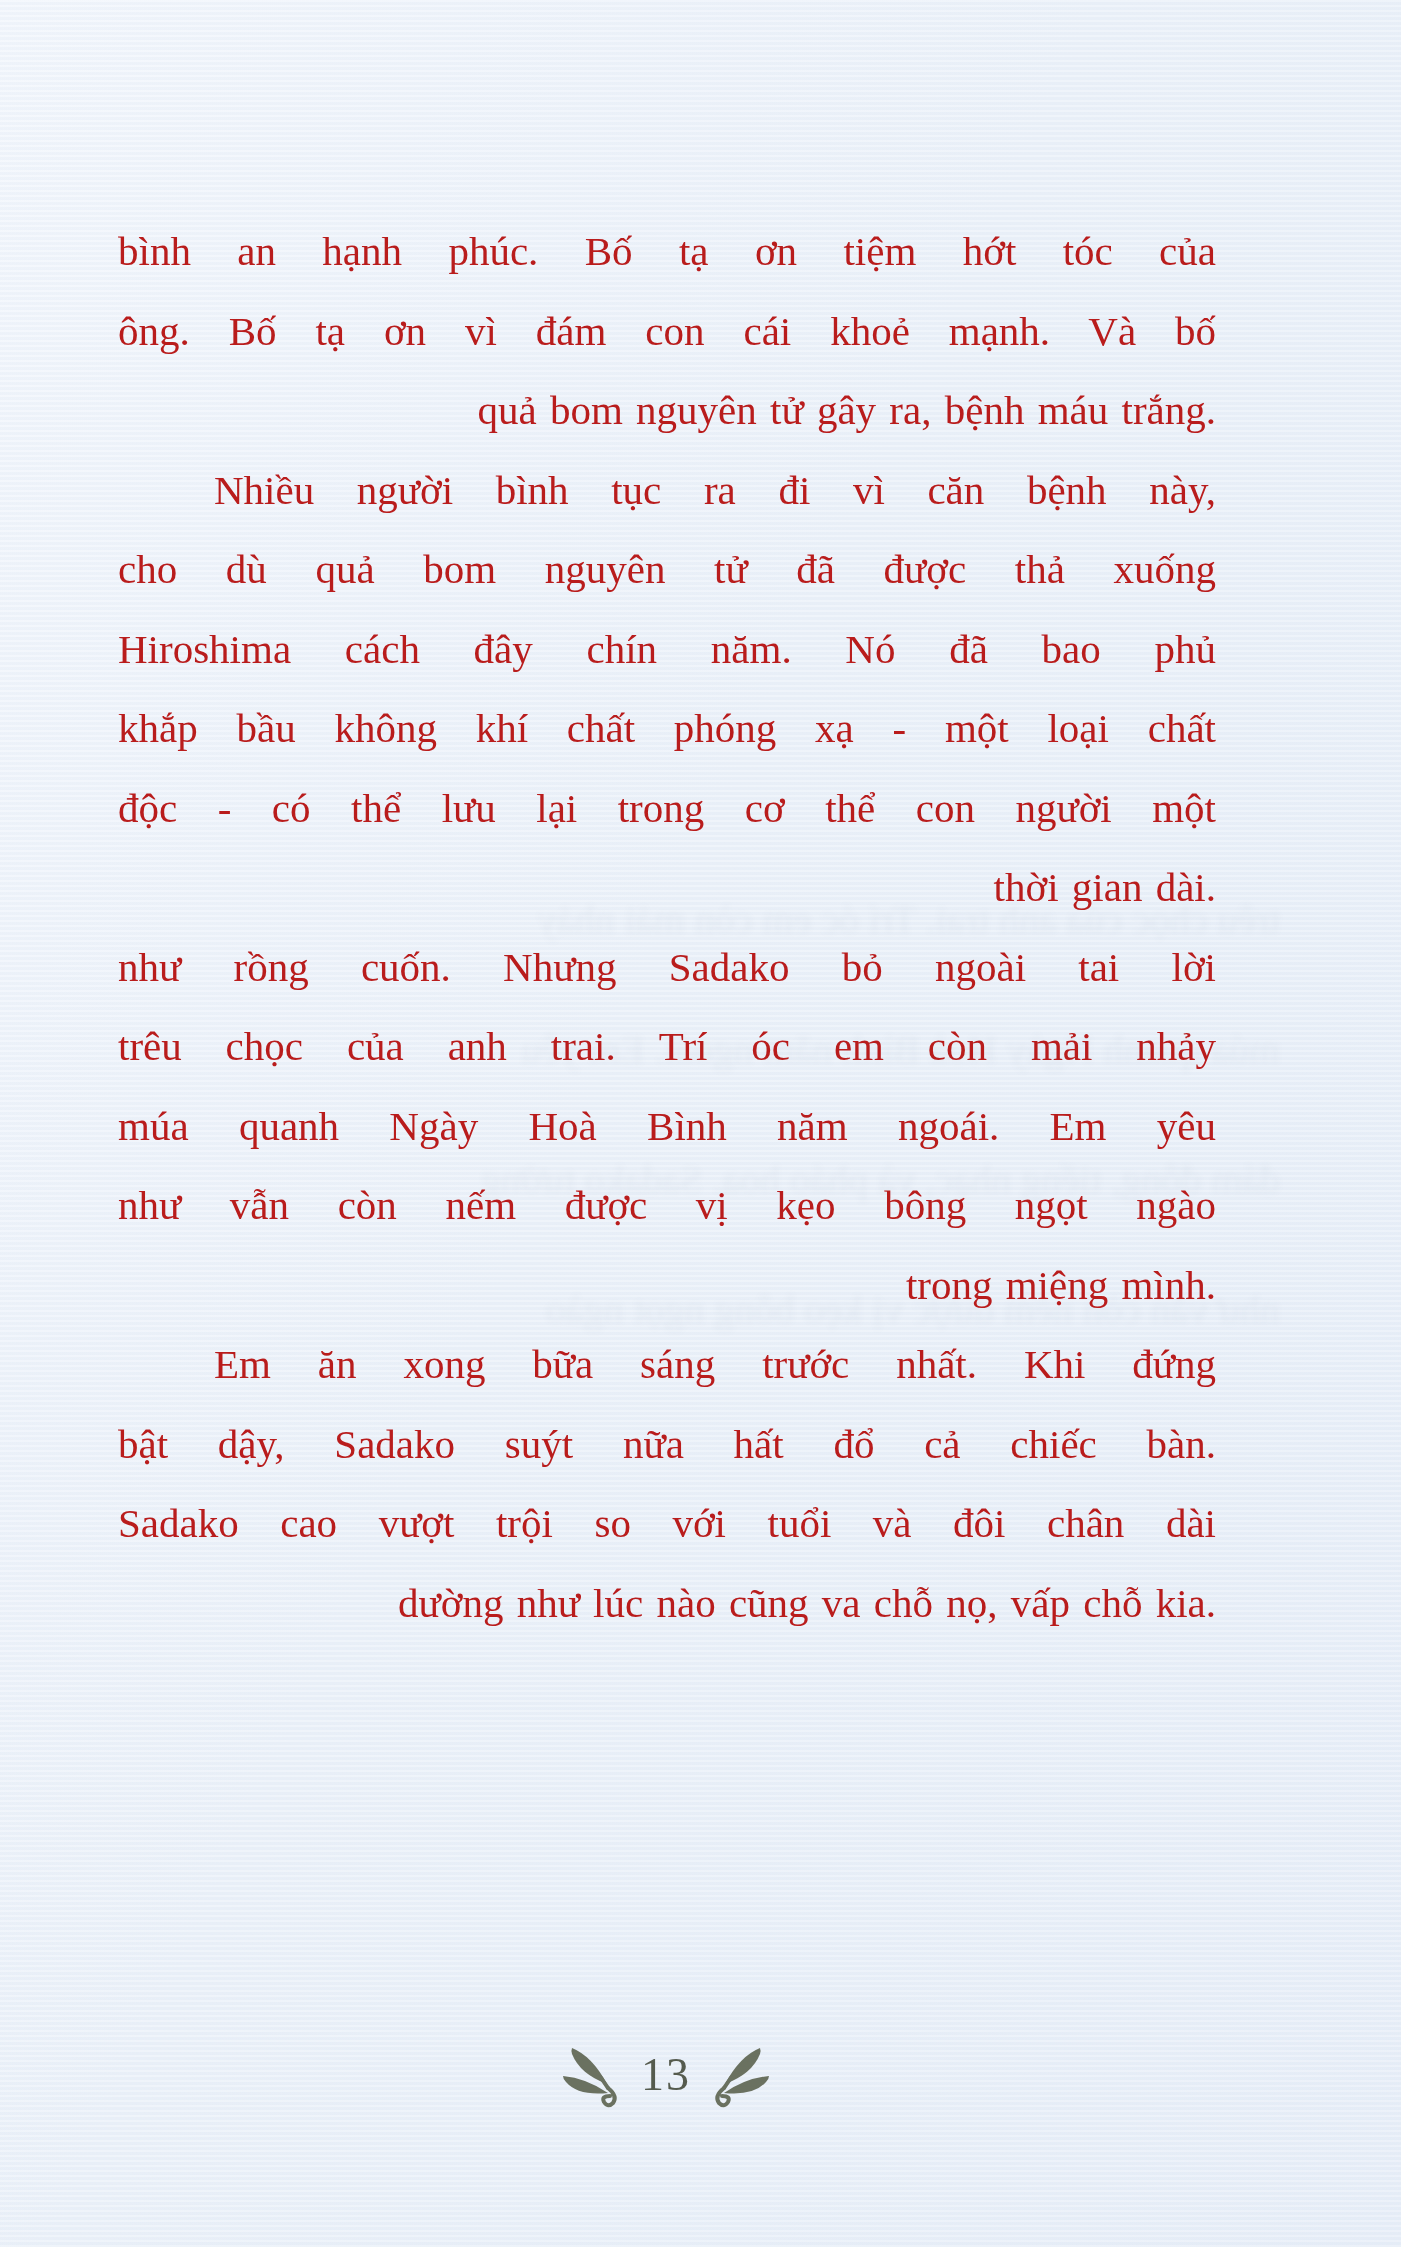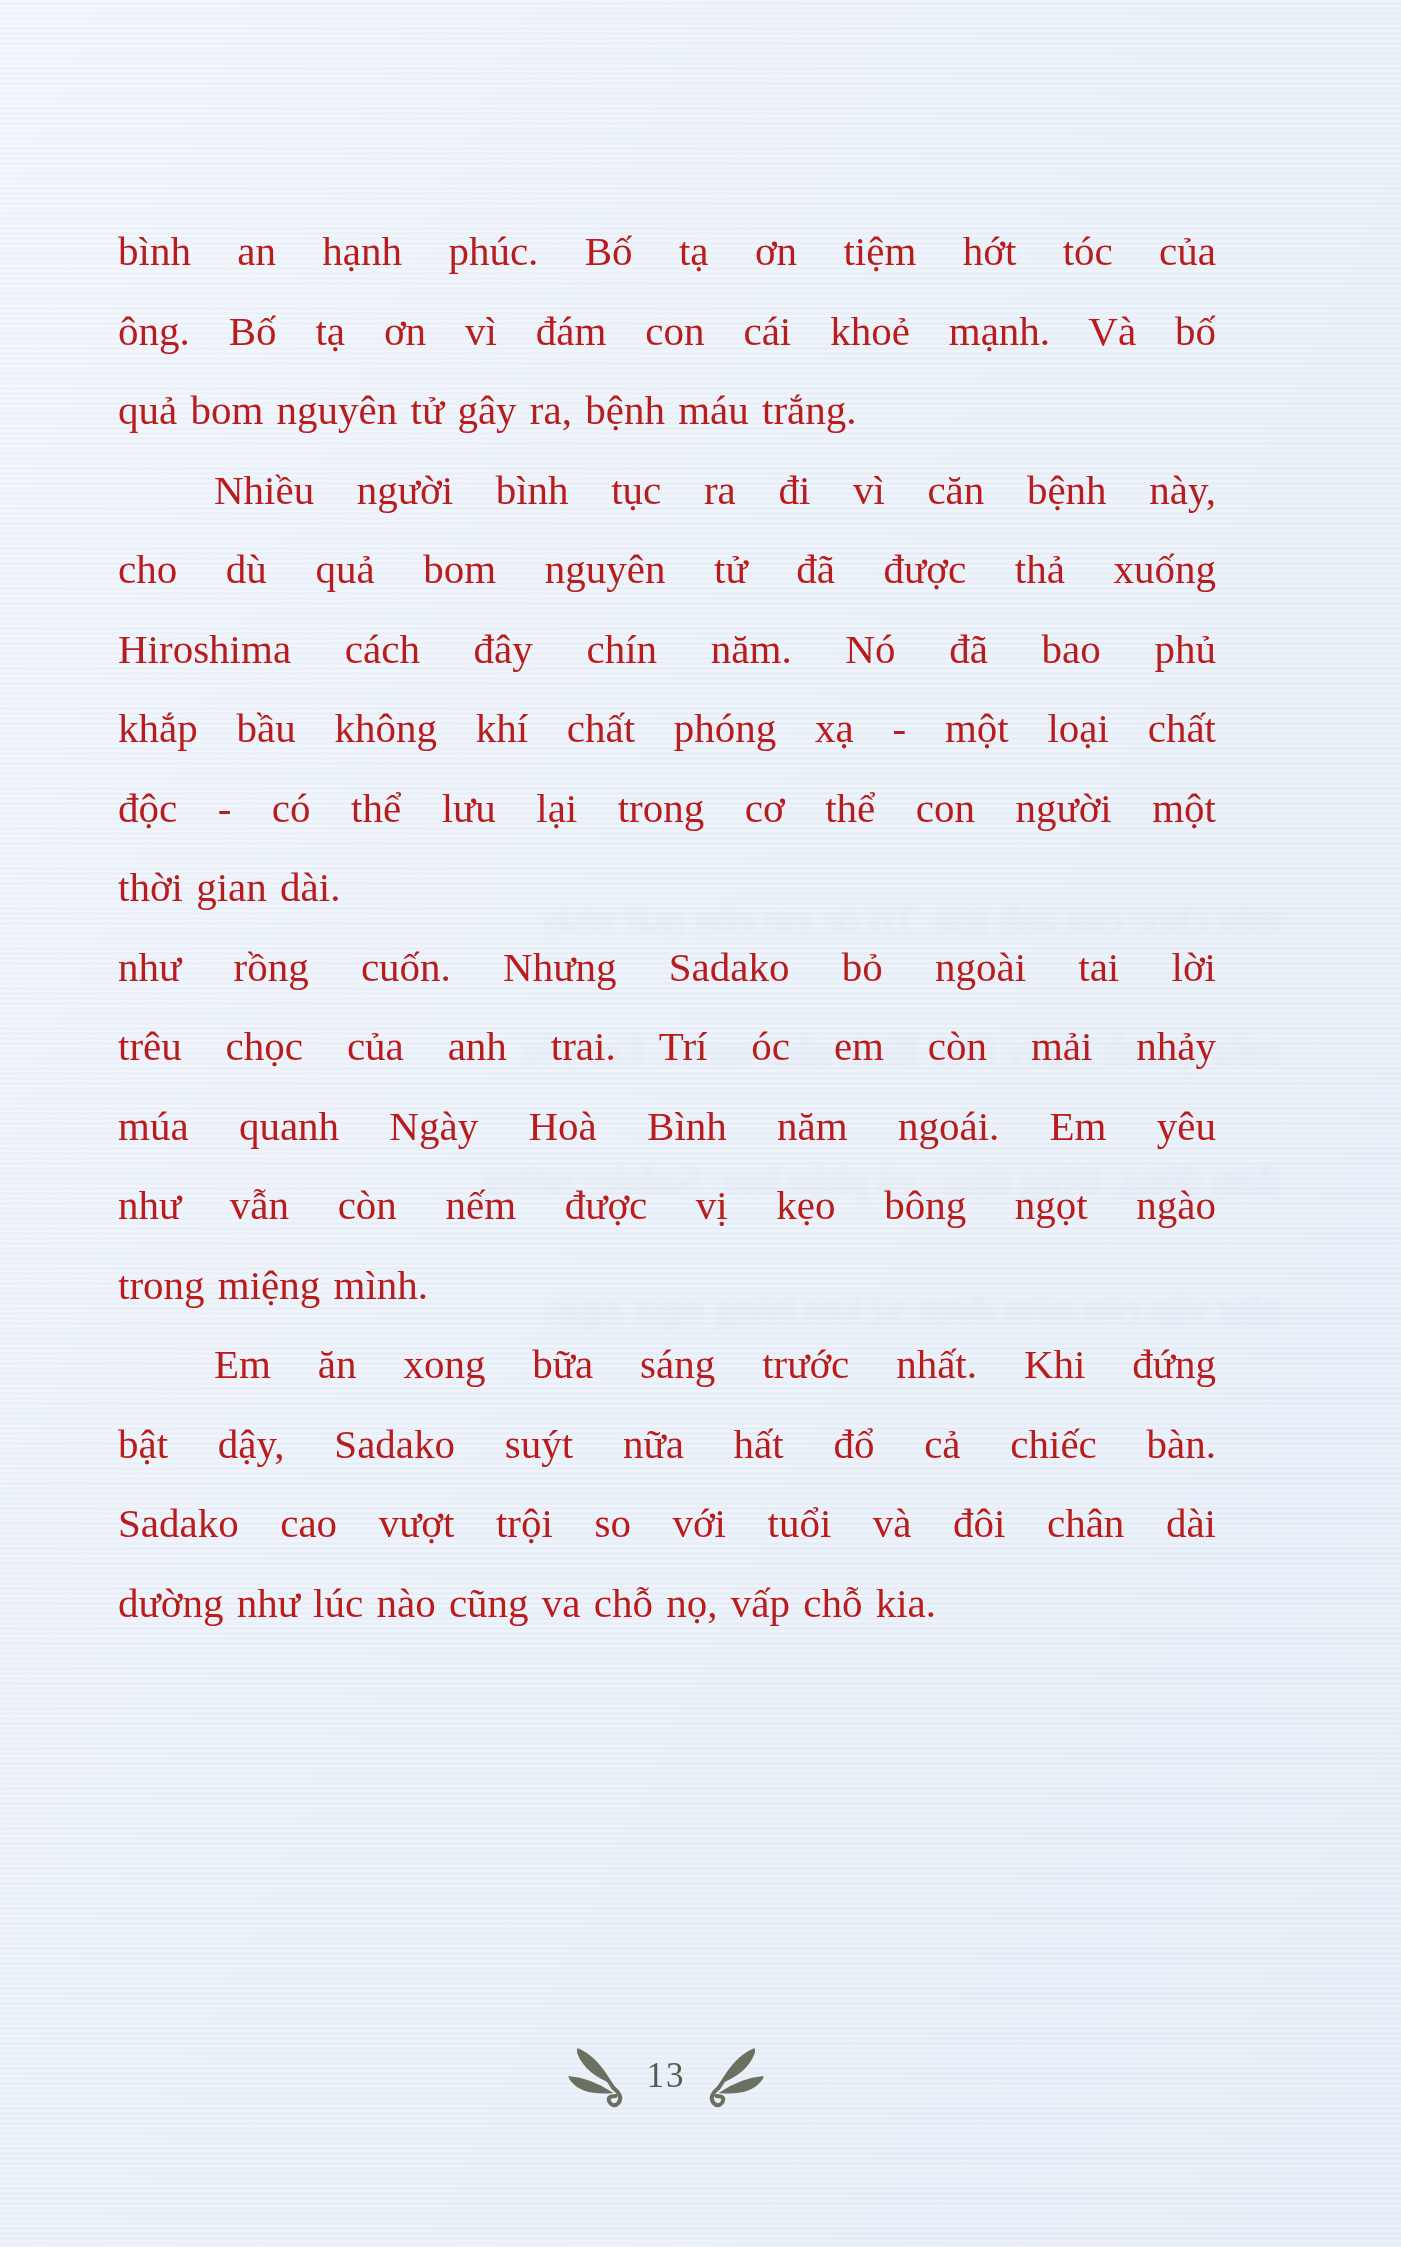--- a/index.html
+++ b/index.html
@@ -40,41 +40,41 @@
     top:212px;
     width:1098px;
     color:#b91c1c;
     font-size:41px;
     line-height:79.5px;
     word-spacing:3px;
   }
   .line{
     height:79.5px;
     white-space:normal;
-    text-align:left;
+    text-align:right;
   }
   .line.justify{
     text-align:justify;
     text-align-last:justify;
   }
   .line.indent{
     text-indent:96px;
   }
   #footer{
     position:absolute;
     left:666px;
     top:2046px;
     transform:translateX(-50%);
     display:flex;
     align-items:center;
     gap:14px;
     color:#555b4e;
   }
   #footer .pagenum{
-    font-size:35px;
+    font-size:46px;
     line-height:1;
     letter-spacing:2px;
     padding-bottom:4px;
   }
   .ornament{width:66px;height:62px;flex:0 0 auto;}
   .ornament.right{transform:scaleX(-1);}
   .ornament path{fill:#6a7160;}
   .ornament .stem{fill:none;stroke:#6a7160;stroke-width:4;stroke-linecap:round;}
 </style>
 </head>

